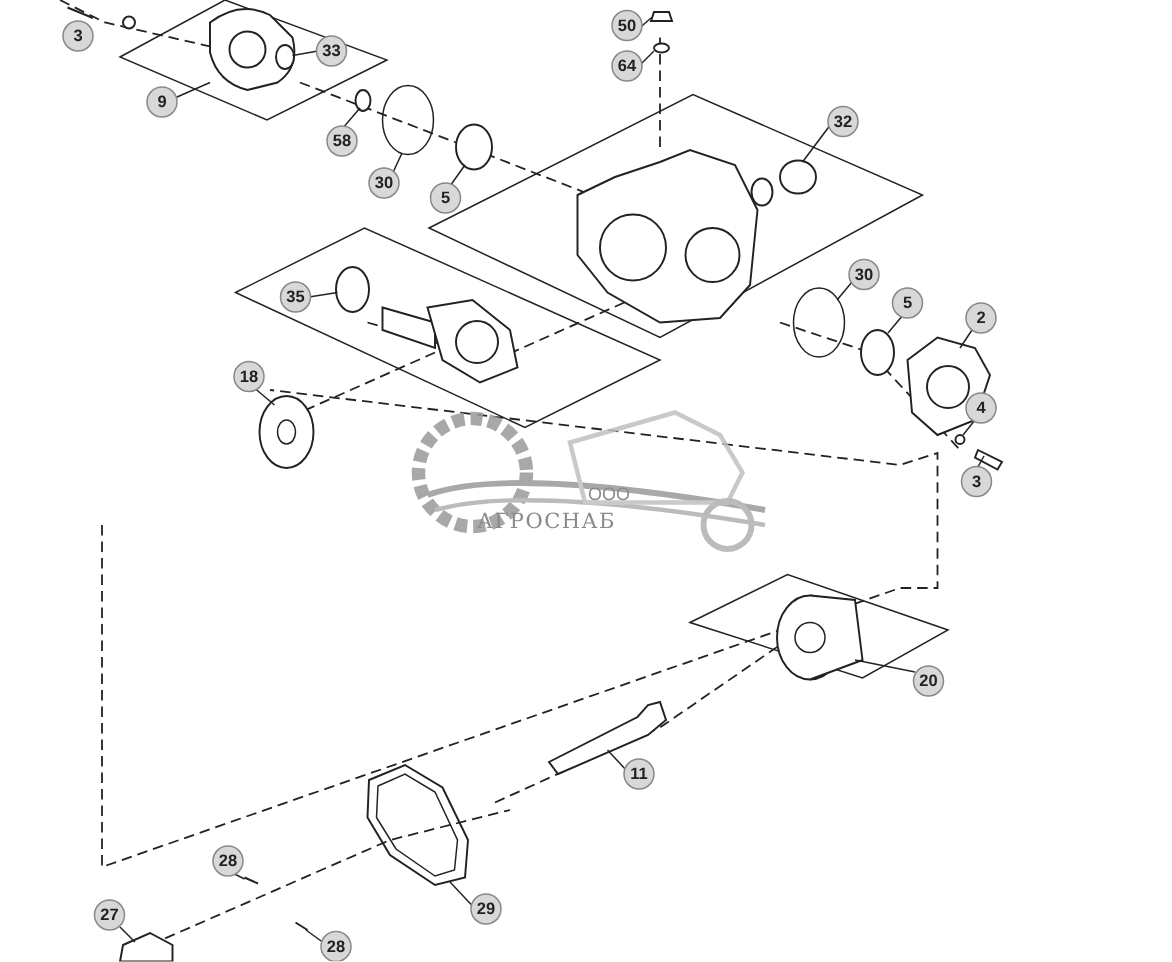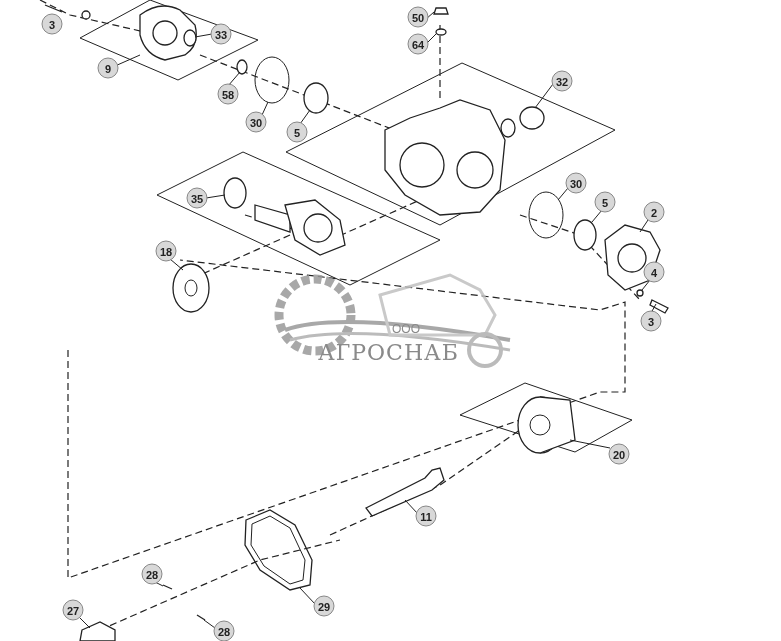--- a/index.html
+++ b/index.html
@@ -4,21 +4,21 @@
 <style>
   html,body{margin:0;padding:0;background:#fff;}
   body{width:781px;height:641px;position:relative;overflow:hidden;font-family:"Liberation Sans",sans-serif;}
   svg{position:absolute;left:0;top:0;}
   .callout circle{fill:#d8d8d8;stroke:#888;stroke-width:1;}
   .callout text{font-family:"Liberation Sans",sans-serif;font-size:11px;font-weight:bold;fill:#222;text-anchor:middle;dominant-baseline:central;}
   .dash{stroke:#222;stroke-width:1.2;fill:none;stroke-dasharray:7 4;}
   .thin{stroke:#222;stroke-width:1;fill:none;}
   .part{stroke:#222;stroke-width:1.3;fill:#fff;}
   .wm{position:absolute;left:270px;top:255px;width:250px;height:130px;opacity:0.85;}
-  .wm-text{position:absolute;left:318px;top:340px;font-family:"DejaVu Serif",serif;font-size:22px;color:#8a8a8a;letter-spacing:1px;}
+  .wm-text{position:absolute;left:318px;top:340px;font-family:"DejaVu Serif",serif;font-size:14px;color:#8a8a8a;letter-spacing:1px;}
   .wm-ooo{position:absolute;left:392px;top:322px;font-family:"Liberation Sans",sans-serif;font-size:12px;color:#8a8a8a;}
 </style>
 </head>
 <body>
 
 <svg width="781" height="641" viewBox="0 0 781 641">
 
   <g>
     <path class="dash" d="M40 0 L70 15 L180 40"></path>
     <path class="dash" d="M200 55 L330 105 L420 140 L500 130"></path>

